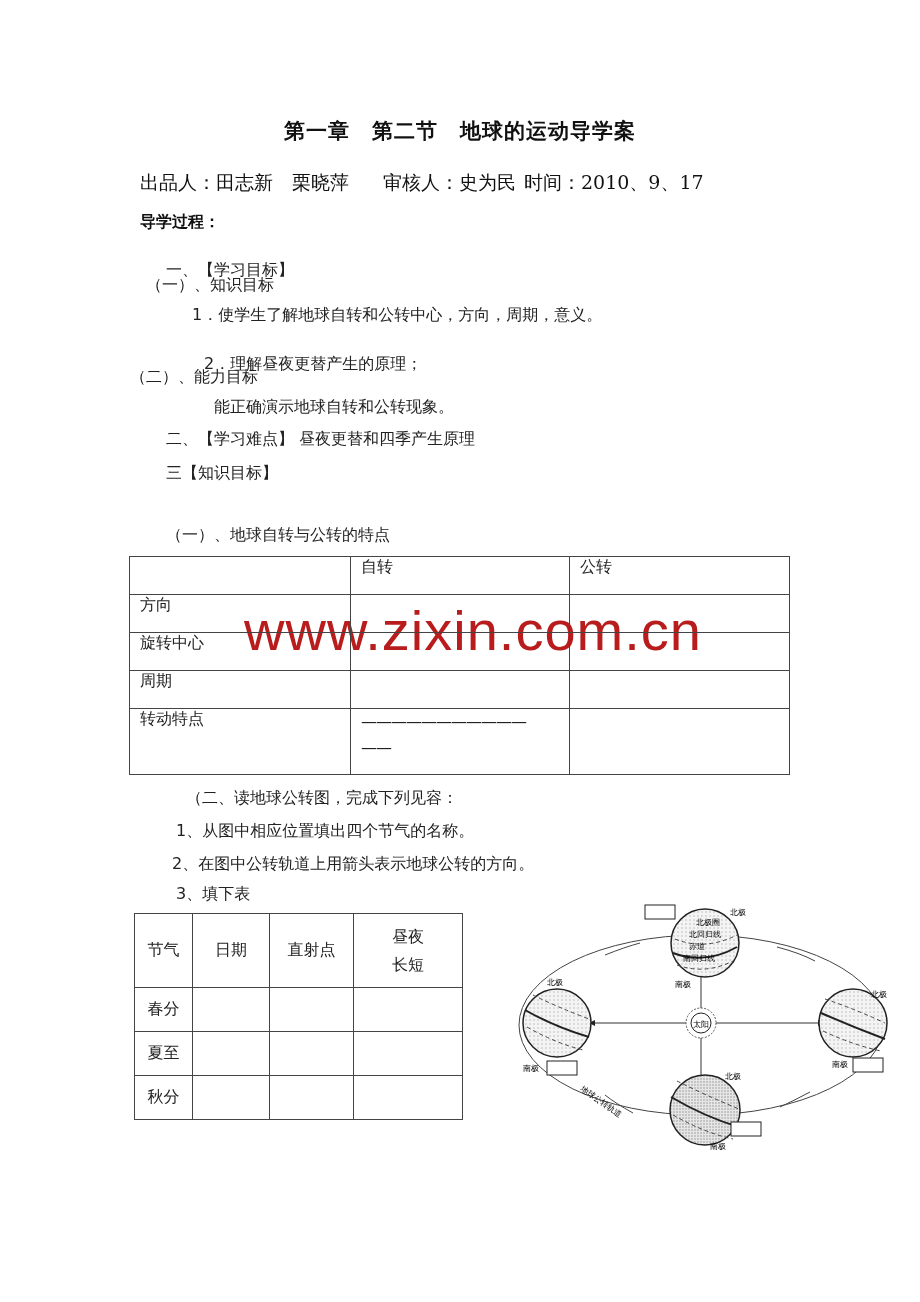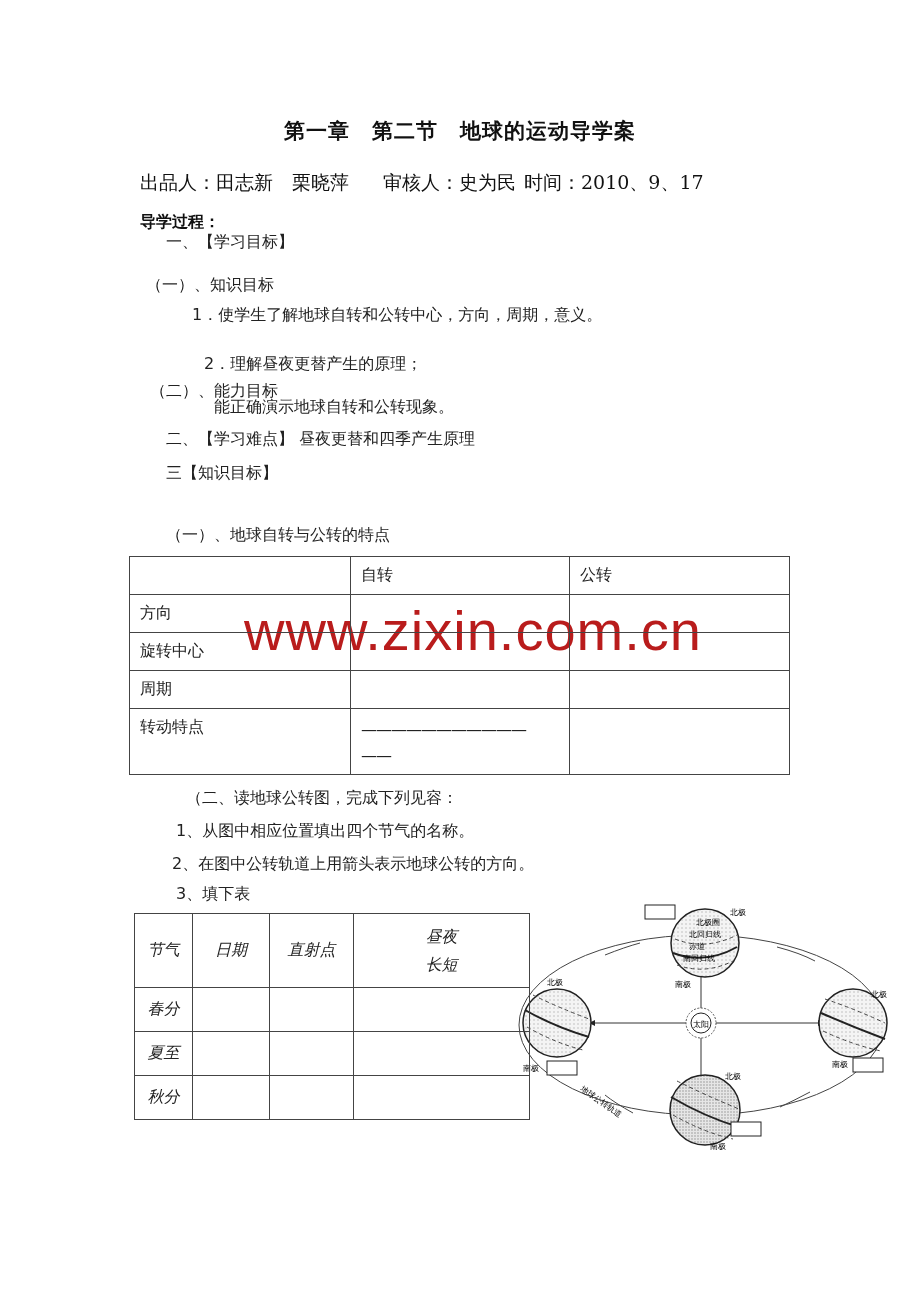--- a/index.html
+++ b/index.html
@@ -17,26 +17,26 @@
     .process { left: 140px; top: 212px; font-size: 16px; font-weight: bold; }
     .line { font-size: 16px; color: #222; }
     .watermark {
       left: 244px; top: 598px; font-family: "Liberation Sans", sans-serif;
       font-size: 56px; color: #b91c1c; letter-spacing: 1px; z-index: 0;
       pointer-events: none;
     }
     table { border-collapse: collapse; position: absolute; z-index: 1; background: transparent; }
     td { border: 1px solid #444; font-size: 16px; color: #222; vertical-align: top; padding: 0 0 0 10px; }
     .t1 { left: 129px; top: 556px; width: 661px; }
-    .t1 td { height: 38px; padding-top: 8px; box-sizing: border-box; }
+    .t1 td { height: 38px; box-sizing: border-box; }
     .t1 tr.tall td { height: 66px; }
     .t1 td.c0 { width: 221px; }
     .t1 td.c1 { width: 219px; }
     .dash { line-height: 26px; letter-spacing: -1px; }
-    .t2 { left: 134px; top: 913px; width: 396px; font-style: italic; }
+    .t2 { left: 134px; top: 913px; width: 329px; }
     .t2 td { padding: 0; text-align: center; vertical-align: middle; height: 43px; }
     .t2 tr.head td { height: 73px; }
     .t2 td.k { width: 57px; }
     .t2 td.d { width: 76px; }
     .t2 td.p { width: 83px; }
     .t2 .two { line-height: 28px; }
     .diagram { left: 505px; top: 895px; width: 400px; height: 265px; }
   </style>
 </head>
 <body>
@@ -44,25 +44,25 @@
 <div class="abs watermark">www.zixin.com.cn</div>
 
 <div class="abs title">第一章　第二节　地球的运动导学案</div>
 
 <div class="abs meta">
   <span>出品人：</span><span>田志新　栗晓萍</span><span style="display:inline-block;width:34px"></span><span>审核人：</span><span>史为民</span><span style="display:inline-block;width:8px"></span><span>时间：</span><span>2010、9、17</span>
 </div>
 
 <div class="abs process">导学过程：</div>
 
-<div class="abs line" style="left:166px;top:232px;font-family:Liberation Serif, serif;">一、【学习目标】</div>
+<div class="abs line" style="left:166px;top:260px;font-family:Liberation Serif, serif;">一、【学习目标】</div>
 <div class="abs line" style="left:146px;top:275px;">（一）、知识目标</div>
 <div class="abs line" style="left:192px;top:305px;">1．使学生了解地球自转和公转中心，方向，周期，意义。</div>
 <div class="abs line" style="left:204px;top:338px;margin-top:16px;">2．理解昼夜更替产生的原理；</div>
-<div class="abs line" style="left:150px;top:367px;margin-top:14px;">（二）、能力目标</div>
+<div class="abs line" style="left:130px;top:367px;">（二）、能力目标</div>
 <div class="abs line" style="left:214px;top:397px;">能正确演示地球自转和公转现象。</div>
 <div class="abs line" style="left:166px;top:429px;">二、【学习难点】 昼夜更替和四季产生原理</div>
 <div class="abs line" style="left:166px;top:463px;">三【知识目标】</div>
 
 <div class="abs line" style="left:166px;top:525px;">（一）、地球自转与公转的特点</div>
 
 <table class="t1">
   <tbody>
       <tr>
     <td class="c0"></td>

